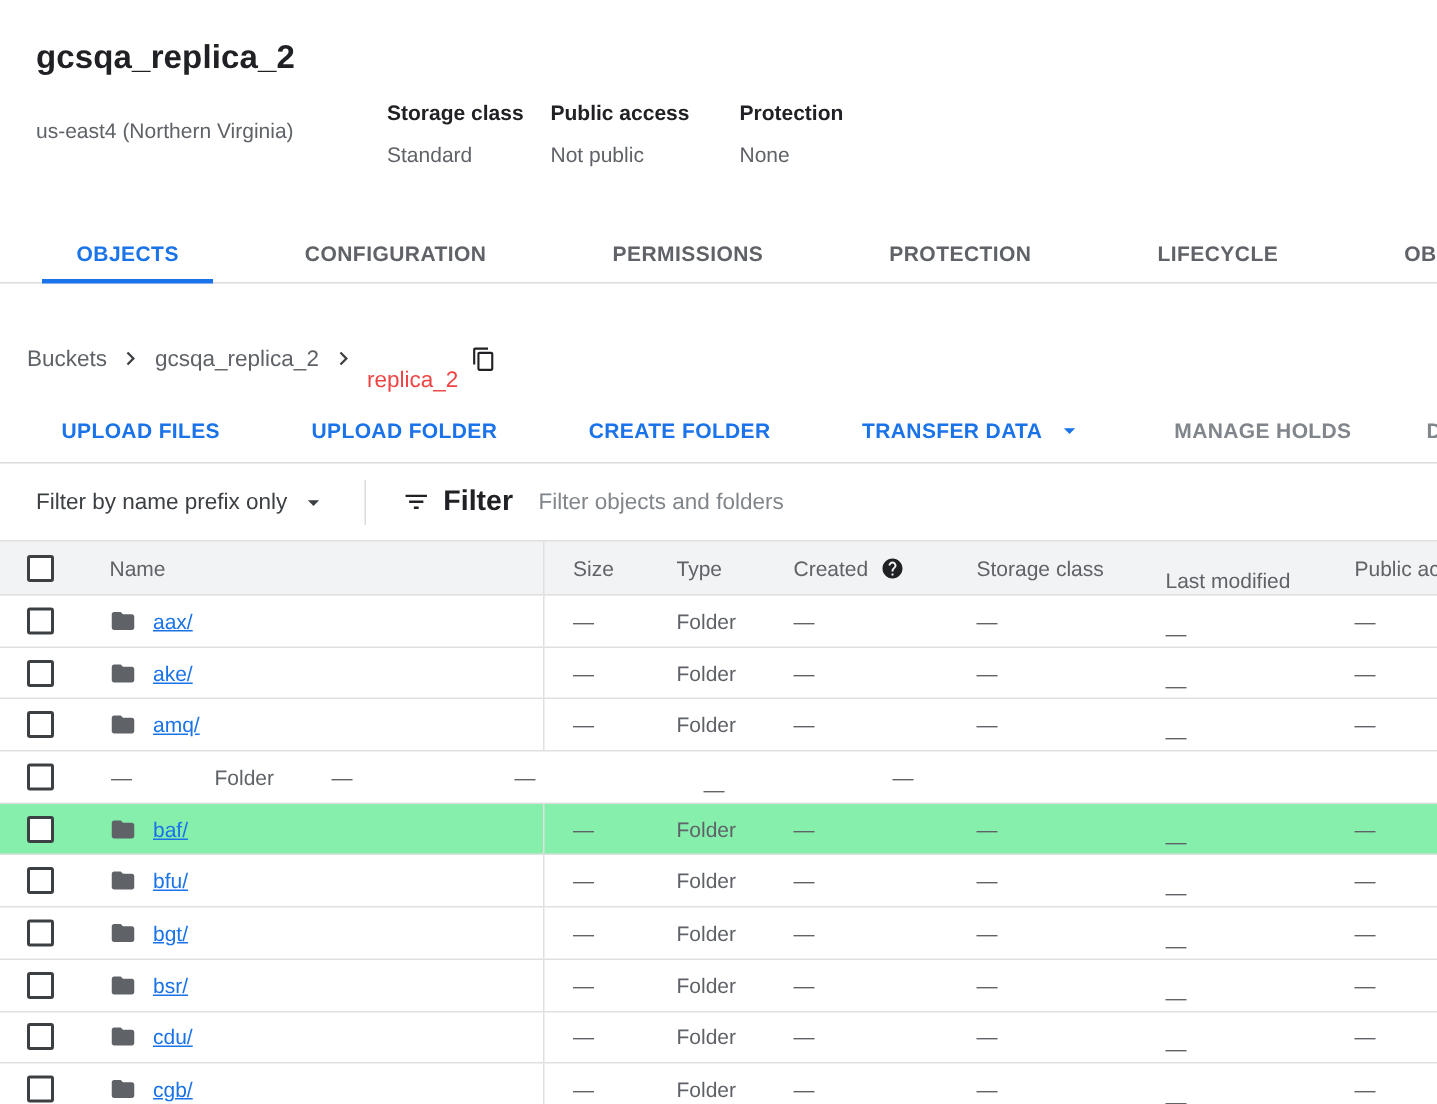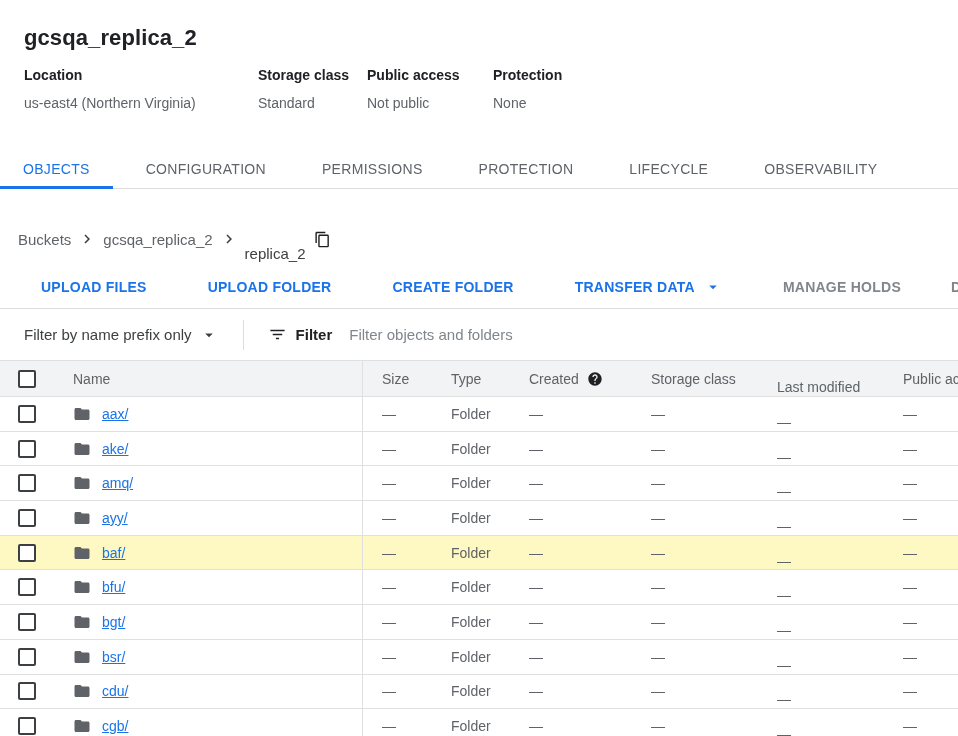--- a/index.html
+++ b/index.html
@@ -10,59 +10,59 @@
   .bucket-header { padding:25px 24px 0 24px; }
   .bucket-title { font-size:22px; line-height:26px; font-weight:700; letter-spacing:.1px; }
   .meta-row { display:flex; margin-top:16px; }
   .meta-field .meta-label { font-size:14px; line-height:16px; font-weight:700; color:#202124; }
   .meta-field .meta-value { font-size:14px; line-height:16px; color:#5f6368; margin-top:12px; }
   .meta-loc { width:234px; } .meta-sc { width:109px; } .meta-pa { width:126px; }
 
   
   .tabs { display:flex; margin-top:39px; border-bottom:1px solid #dadce0; height:39px; }
   .tab { display:flex; align-items:center; justify-content:center; padding:0 23px;
-    margin-right:10px; font-size:14px; font-weight:400; letter-spacing:.3px;
-    color:#5f6368; cursor:pointer; position:relative; white-space:nowrap; }
+    margin-right:10px; font-size:14px; font-weight:700; letter-spacing:.3px;
+    color:#5f6368; cursor:pointer; position:relative; white-space:nowrap;margin-left:28px; }
   .tab.active { color:#1a73e8; }
   .tab.active::after { content:""; position:absolute; left:0; right:0; bottom:-1px;
     height:3px; background:#1a73e8; }
 
   
   .breadcrumb { display:flex; align-items:center; padding:38px 0 0 18px; height:62px; }
   .crumb { font-size:15px; color:#5f6368; cursor:pointer; }
-  .crumb.current { color:#404040; cursor:default;margin-top:29px; }
+  .crumb.current { color:#ef4444; cursor:default;margin-top:29px; }
   .crumb-chevron { margin:0 7px; display:flex; align-items:center; }
   .copy-btn { margin-left:9px; display:flex; align-items:center; cursor:pointer; }
 
   
   .toolbar { display:flex; align-items:center; height:44px; margin-top:14px;
     padding-left:24px; border-bottom:1px solid #dadce0; white-space:nowrap; flex-wrap:nowrap; }
   .tbtn { background:none; border:none; font-family:"Liberation Sans",sans-serif;
     font-size:14px; font-weight:700; letter-spacing:.25px; padding:8px 17px;
     margin-right:27px; cursor:pointer; display:flex; align-items:center; white-space:nowrap;text-align:center; }
   .tbtn.blue { color:#1a73e8; }
   .tbtn.disabled { color:#80868b; cursor:default; margin-right:16px; }
   .tbtn .dd-arrow { margin-left:9px; display:flex; align-items:center; }
 
   
   .filterbar { display:flex; align-items:center; height:51px; padding-left:24px; }
   .prefix-select { display:flex; align-items:center; font-size:15px; color:#3c4043; cursor:pointer; }
   .prefix-select .dd-arrow { margin-left:8px; display:flex; align-items:center; }
   .fdivider { width:1px; height:30px; background:#dadce0; margin:0 24px 0 25px; }
   .filter-icon-wrap { display:flex; align-items:center; margin-right:9px; }
-  .filter-word { font-size:15px; font-weight:700; color:#202124; margin-right:17px; }
+  .filter-word { font-size:19px; font-weight:700; color:#202124; margin-right:17px; }
   .filter-input { border:none; outline:none; font-family:"Liberation Sans",sans-serif;
     font-size:15px; color:#202124; width:420px; }
   .filter-input::placeholder { color:#80868b; }
 
   
   .objects-table { width:100%; }
   .trow { display:flex; align-items:center; border-bottom:1px solid #e0e0e0;
     height:34.7px; white-space:nowrap; }
-  .trow.hover { background:#fef9c3; }
+  .trow.hover { background:#86efac; }
   .thead { background:#f1f3f4; border-top:1px solid #e0e0e0; height:37px;
     color:#5f6368; font-size:14px; }
   .col-check { width:55px; display:flex; align-items:center; padding-left:18px; flex:none; }
   .col-name { width:308px; flex:none; display:flex; align-items:center;
     align-self:stretch; border-right:1px solid #e0e0e0; }
   .col-name .hdr-name { margin-left:18px; }
   .col-size { width:70px; flex:none; padding-left:19px; }
   .col-type { width:78px; flex:none; padding-left:18px; }
   .col-created { width:122px; flex:none; padding-left:18px; display:flex; align-items:center; }
   .col-storage { width:126px; flex:none; padding-left:18px; }
@@ -75,21 +75,20 @@
   .cell-dim { color:#5f6368; font-size:14px; }
   .help-ic { margin-left:8px; display:flex; align-items:center; cursor:pointer; }
 </style>
 </head>
 <body>
 
 <div class="bucket-header">
   <div class="bucket-title">gcsqa_replica_2</div>
   <div class="meta-row">
     <div class="meta-field meta-loc">
-      <div class="meta-label">Location</div>
       <div class="meta-value">us-east4 (Northern Virginia)</div>
     </div>
     <div class="meta-field meta-sc">
       <div class="meta-label">Storage class</div>
       <div class="meta-value">Standard</div>
     </div>
     <div class="meta-field meta-pa">
       <div class="meta-label">Public access</div>
       <div class="meta-value">Not public</div>
     </div>
@@ -247,28 +246,20 @@
     <div class="col-created cell-dim">—</div>
     <div class="col-storage cell-dim">—</div>
     <div class="col-modified cell-dim">—</div>
     <div class="col-public cell-dim">—</div>
   </div>
 
   <div class="trow">
     <div class="col-check">
         <span class="checkbox"></span>
       </div>
-    <div class="col-name">
-      <span class="folder-ic">
-          <svg width="18" height="18" viewBox="0 0 24 24" fill="#5f6368">
-            <path d="M10 4H4c-1.1 0-2 .9-2 2v12c0 1.1.9 2 2 2h16c1.1 0 2-.9 2-2V8c0-1.1-.9-2-2-2h-8l-2-2z"></path>
-          </svg>
-        </span>
-      <span class="obj-link">ayy/</span>
-    </div>
     <div class="col-size cell-dim">—</div>
     <div class="col-type cell-dim">Folder</div>
     <div class="col-created cell-dim">—</div>
     <div class="col-storage cell-dim">—</div>
     <div class="col-modified cell-dim">—</div>
     <div class="col-public cell-dim">—</div>
   </div>
 
   <div class="trow hover">
     <div class="col-check">

